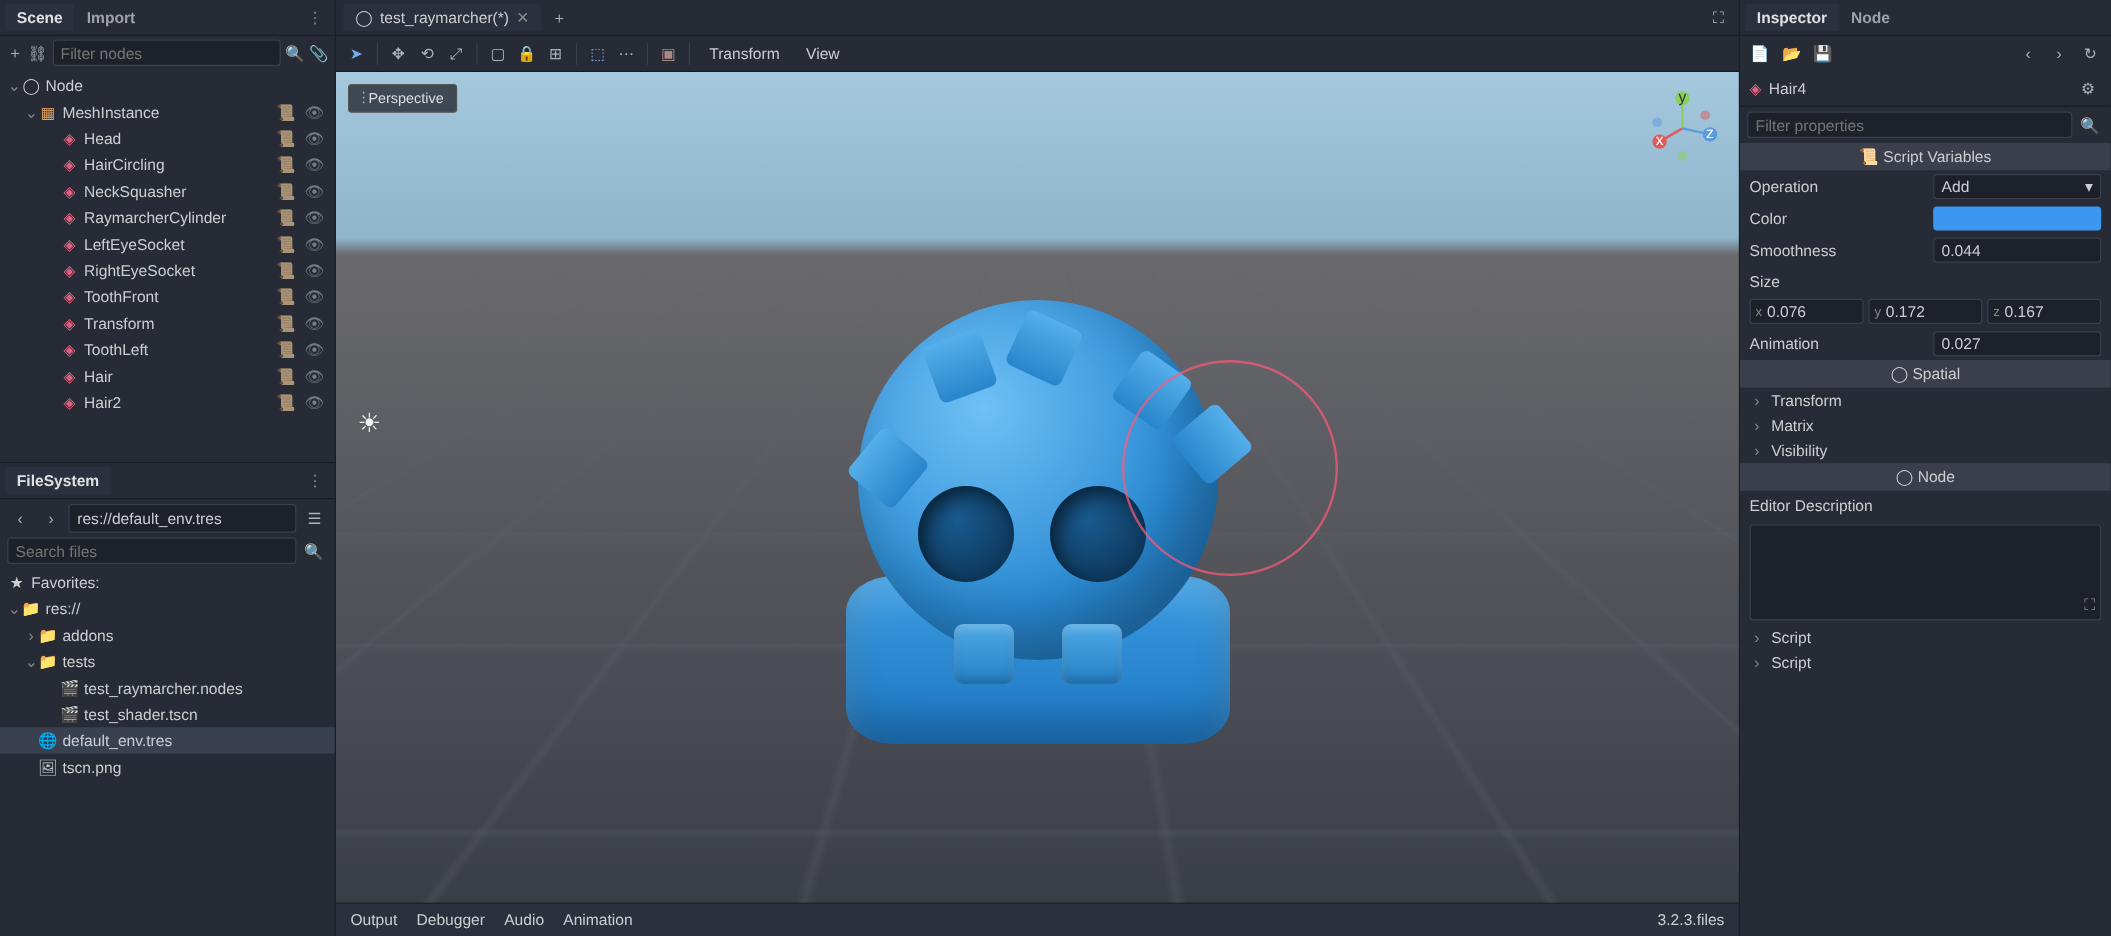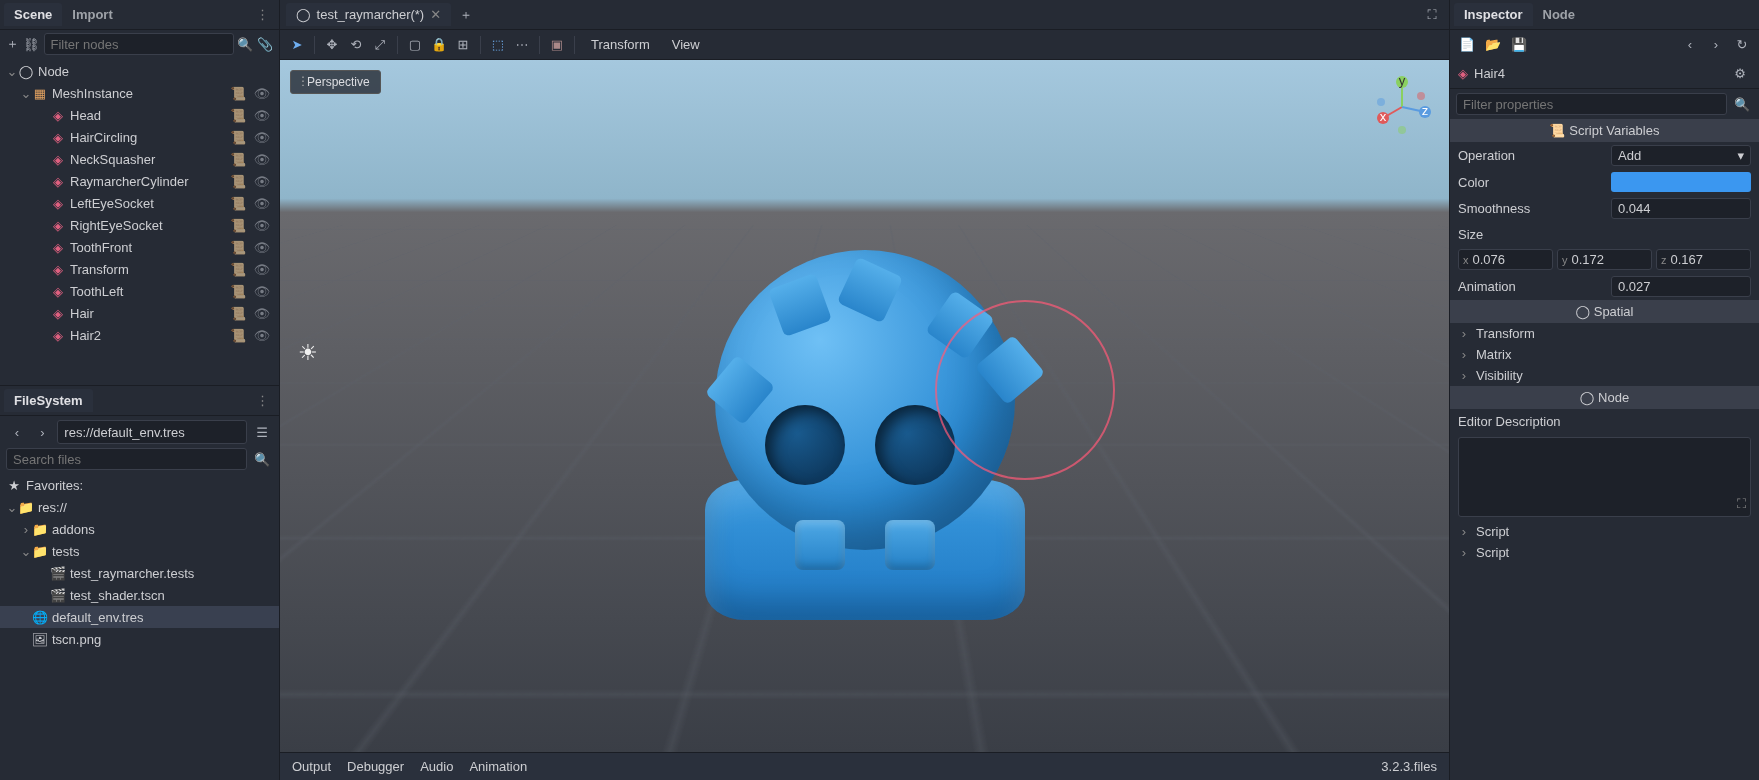--- a/index.html
+++ b/index.html
@@ -250,21 +250,21 @@
           <span class="tree-label">addons</span>
         </div>
         <div class="tree-row indent-1">
           <span class="arrow">⌄</span>
           <span class="tree-icon">📁</span>
           <span class="tree-label">tests</span>
         </div>
         <div class="tree-row indent-2">
           <span class="arrow"></span>
           <span class="tree-icon">🎬</span>
-          <span class="tree-label">test_raymarcher.tests</span>
+          <span class="tree-label">test_raymarcher.nodes</span>
         </div>
         <div class="tree-row indent-2">
           <span class="arrow"></span>
           <span class="tree-icon">🎬</span>
           <span class="tree-label">test_shader.tscn</span>
         </div>
         <div class="tree-row indent-1 selected">
           <span class="arrow"></span>
           <span class="tree-icon">🌐</span>
           <span class="tree-label">default_env.tres</span>

